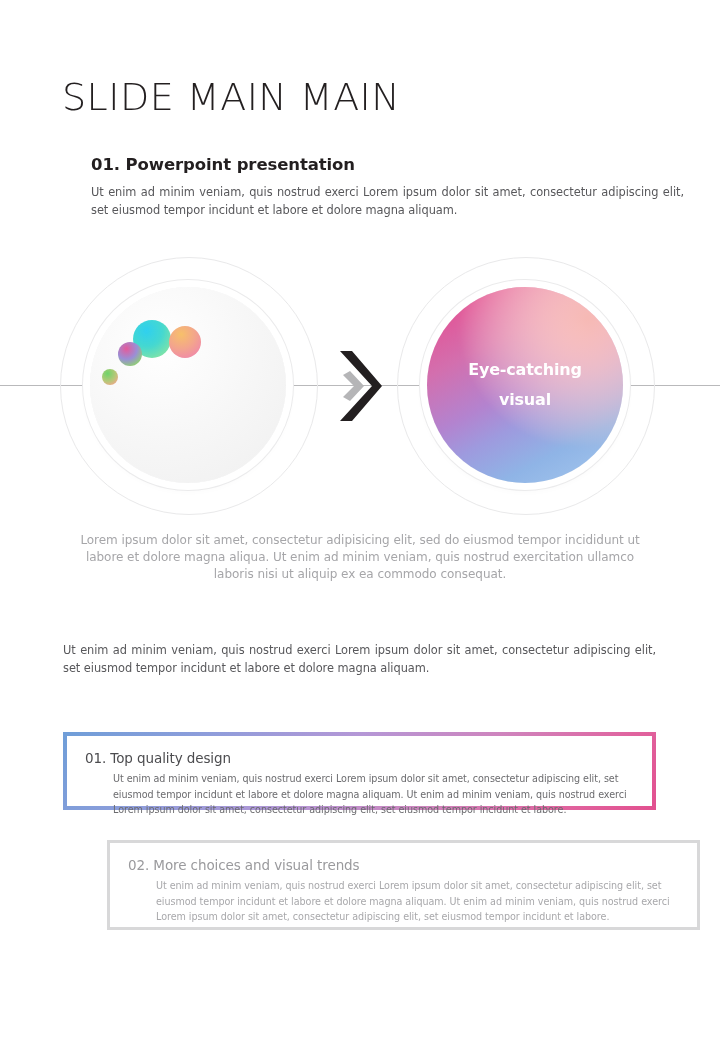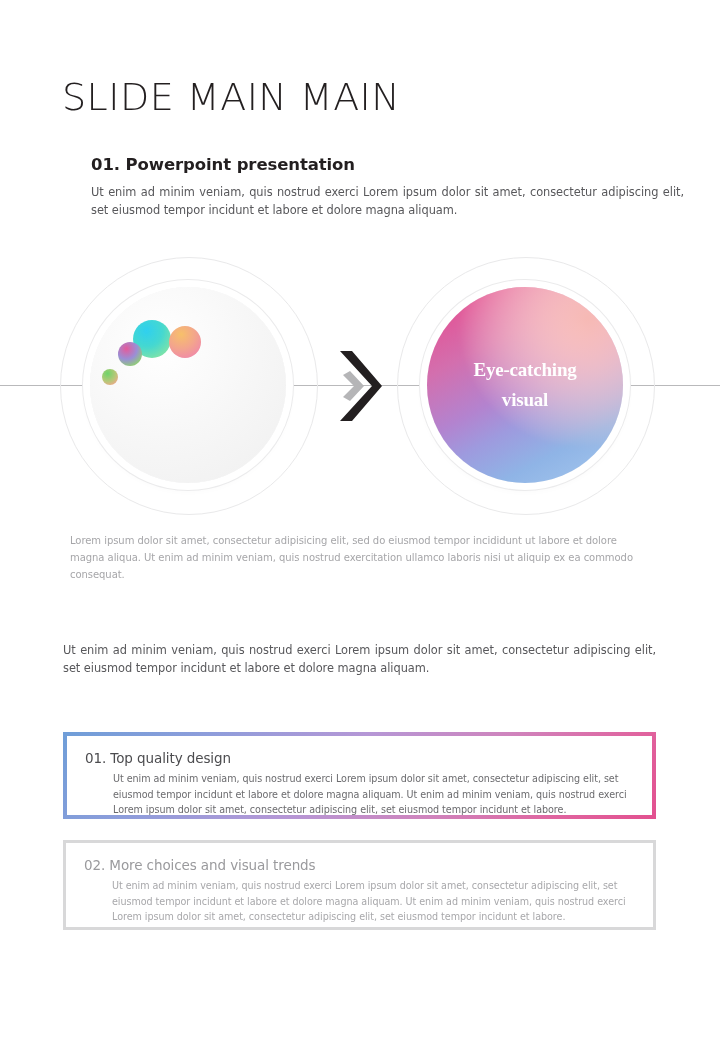--- a/index.html
+++ b/index.html
@@ -159,80 +159,81 @@
     border-radius: 50%;
     background: radial-gradient(circle at 82% 16%, rgba(246,183,176,0.92) 0%, rgba(246,183,176,0.45) 28%, rgba(246,183,176,0) 58%);
     pointer-events: none;
   }
   .circle-right-label {
     position: absolute;
     left: 0; right: 0;
     top: 50%;
     transform: translateY(-50%);
     text-align: center;
-    font-size: 19px;
+    font-size: 16px;
     line-height: 30px;
     font-weight: 700;
     color: #ffffff;
     letter-spacing: -0.2px;
     z-index: 3;
-    font-family: Liberation Serif, serif;
   }
 
   .arrow {
     position: absolute;
     left: 338px;
     top: 99px;
     width: 44px;
     height: 74px;
     z-index: 4;
   }
 
   
   .caption {
     position: absolute;
     left: 70px;
     top: 532px;
     width: 580px;
-    font-size: 10px;
+    text-align: center;
+    font-size: 12px;
     line-height: 17px;
     color: #a6a6a9;
     letter-spacing: -0.05px;
   }
 
   
   .card {
     position: absolute;
     left: 63px;
     width: 593px;
     box-sizing: border-box;
   }
   .card-inner {
     background: #ffffff;
     box-sizing: border-box;
     height: 100%;
     padding: 13px 18px 10px 18px;
   }
   #card-01 {
     top: 732px;
-    height: 87px;
+    height: 78px;
     padding: 4px;
     background: linear-gradient(135deg,
       #6f9ed8 0%,
       #8e9ddb 22%,
       #b597d6 45%,
       #cf84bd 66%,
       #e0649f 85%,
       #e2508f 100%);
   }
   #card-02 {
     top: 840px;
     height: 90px;
     padding: 3px;
     background: #d8d8d9;
+    margin-left: 44px;
   }
 
   .card-title {
     font-size: 13.5px;
     line-height: 19px;
     font-weight: 400;
     margin: 0 0 3px 0;
     letter-spacing: -0.1px;
   }
   #card-01 .card-title { color: #4c4c4f; }

